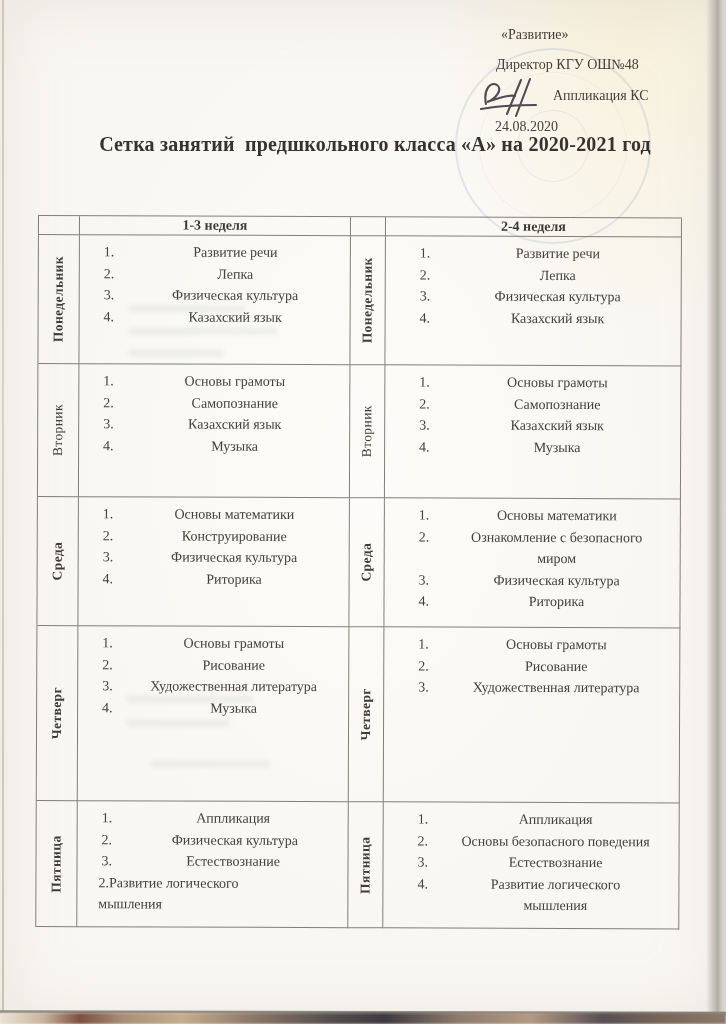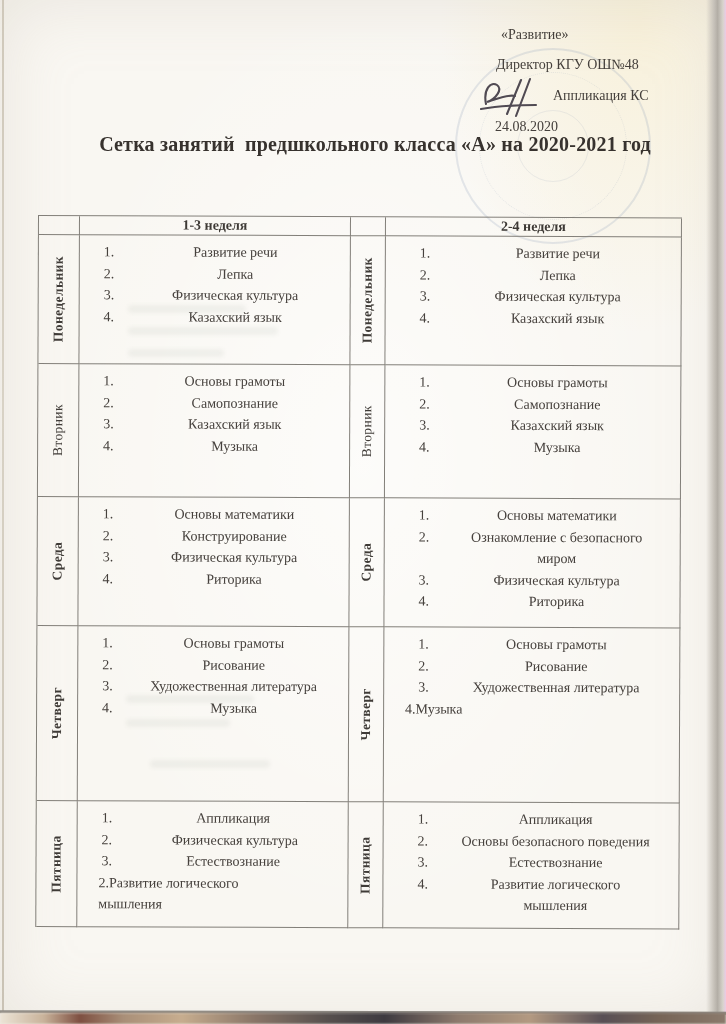--- a/index.html
+++ b/index.html
@@ -259,21 +259,20 @@
             <span class="t">Основы грамоты</span>
           </div>
           <div class="lesson">
             <span class="n">2.</span>
             <span class="t">Рисование</span>
           </div>
           <div class="lesson">
             <span class="n">3.</span>
             <span class="t">Художественная литература</span>
           </div>
-          <div class="lesson flush">4.Музыка</div>
         </div>
         <div class="cell daycell">
           <span class="day b">Пятница</span>
         </div>
         <div class="cell lessons l">
           <div class="lesson">
             <span class="n">1.</span>
             <span class="t">Аппликация</span>
           </div>
           <div class="lesson">

